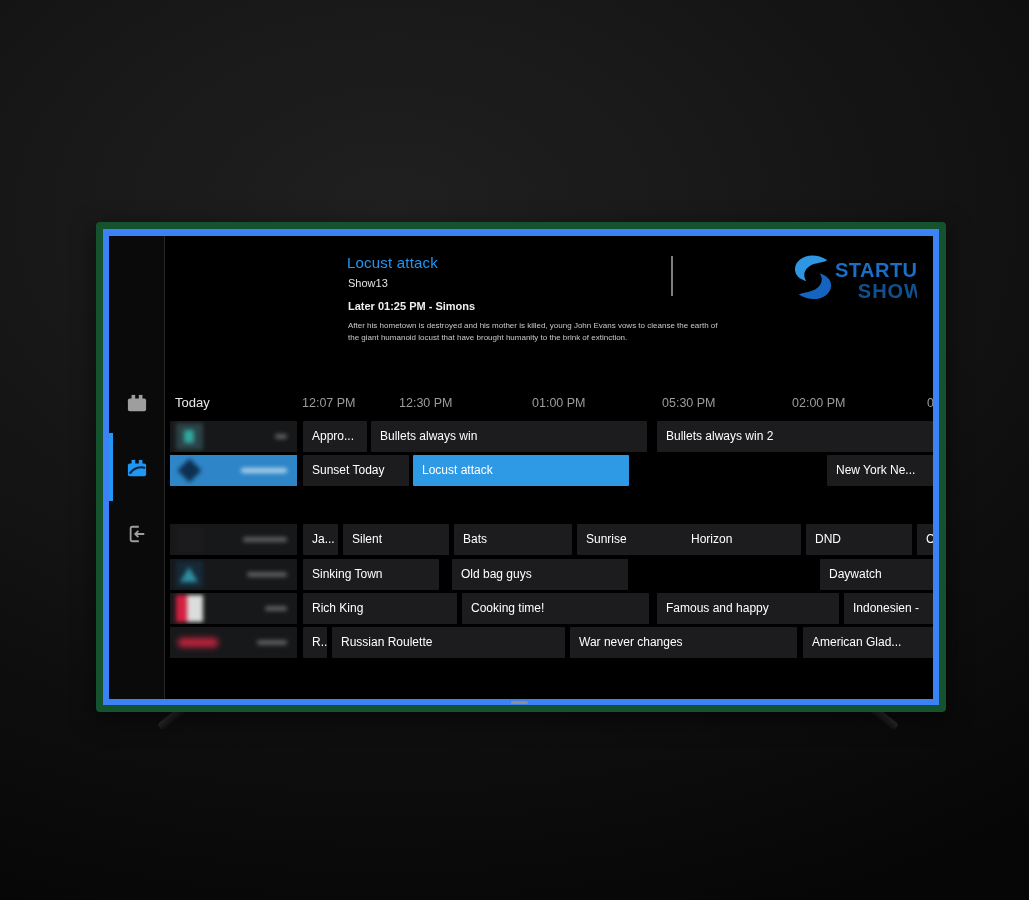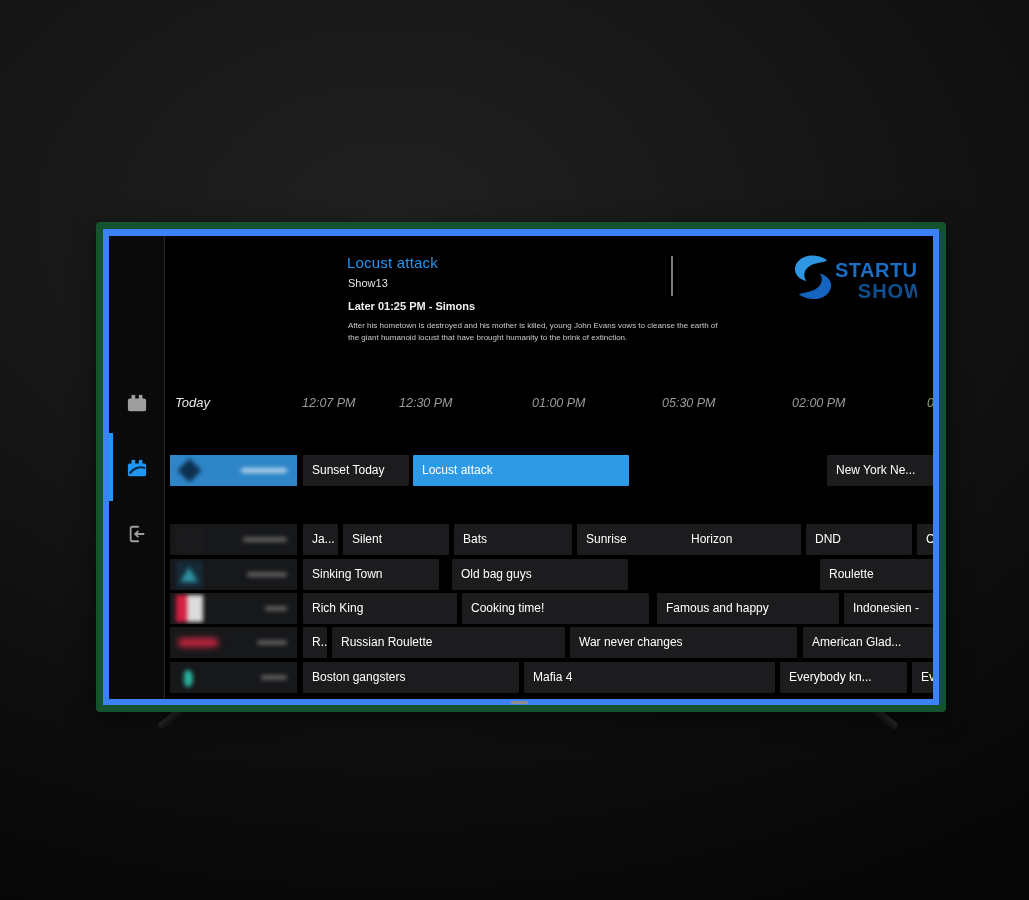--- a/index.html
+++ b/index.html
@@ -21,21 +21,21 @@
   
   #content{position:absolute;left:56px;top:0;right:0;bottom:0;}
   
   .title{position:absolute;left:182px;top:18px;font-size:15px;font-weight:500;letter-spacing:.2px;}
   .show{position:absolute;left:183px;top:41px;font-size:11px;color:#e3e3e3;}
   .upcoming{position:absolute;left:183px;top:64px;font-size:11px;font-weight:bold;color:#efefef;}
   .desc{position:absolute;left:183px;top:84px;width:372px;font-size:8px;line-height:12px;color:#c9c9c9;}
   .info-divider{position:absolute;left:506px;top:20px;width:2px;height:40px;background:#7d7d7d;}
   #brand{position:absolute;left:628px;top:16px;width:124px;height:64px;}
   
-  #timeline{position:absolute;left:0;top:150px;right:0;height:34px;font-style:italic;}
+  #timeline{position:absolute;left:0;top:150px;right:0;height:34px;}
   .day{position:absolute;left:10px;top:9px;font-size:13px;color:#e8e8e8;}
   .slot{position:absolute;top:10px;font-size:12.5px;color:#9b9b9b;white-space:nowrap;}
   
   #grid{position:absolute;left:0;top:185px;right:0;bottom:0;}
   .row{position:absolute;left:0;right:0;height:31px;}
   .chan{position:absolute;left:5px;top:0;width:127px;height:31px;background:#17181a;overflow:hidden;cursor:pointer;}
   .prog{position:absolute;top:0;height:31px;background:#1c1c1e;color:#fff;font-size:12px;line-height:31px;
         padding-left:9px;box-sizing:border-box;white-space:nowrap;overflow:hidden;border-radius:1px;cursor:pointer;}
   .logo{position:absolute;left:6px;top:2px;width:27px;height:27px;filter:blur(2px);}
   .smudge{position:absolute;right:10px;top:13px;height:5px;background:#6f6f6f;filter:blur(2px);border-radius:2px;opacity:.8;}
@@ -96,20 +96,31 @@
         <span class="slot" style="left:137px">12:07 PM</span>
         <span class="slot" style="left:234px">12:30 PM</span>
         <span class="slot" style="left:367px">01:00 PM</span>
         <span class="slot" style="left:497px">05:30 PM</span>
         <span class="slot" style="left:627px">02:00 PM</span>
         <span class="slot" style="left:762px">02:</span>
       </div>
 
       <div id="grid">
 
+        <div class="row" style="top:0">
+          <div class="chan">
+            <div class="logo" style="background: rgb(44, 66, 71);">
+              <div style="position:absolute;left:8px;top:7px;width:10px;height:13px;background:#2fa79b"></div>
+            </div>
+            <div class="smudge" style="width:12px"></div>
+          </div>
+          <div class="prog" style="left:138px;width:64px">Appro...</div>
+          <div class="prog" style="left:206px;width:276px">Bullets always win</div>
+          <div class="prog" style="left:492px;width:281px">Bullets always win 2</div>
+        </div>
 
         <div class="row" style="top:34px">
           <div class="chan" style="background: rgb(46, 134, 200);">
             <div class="logo">
               <div style="position: absolute; left: 5px; top: 5px; width: 17px; height: 17px; transform: rotate(45deg); background: rgb(14, 48, 80);"></div>
             </div>
             <div class="smudge" style="width:46px;background:#cfe3f2"></div>
           </div>
           <div class="prog" style="left:138px;width:106px">Sunset Today</div>
           <div class="prog" style="left: 248px; width: 216px; background: rgb(46, 154, 230);">Locust attack</div>
@@ -133,21 +144,21 @@
 
         <div class="row" style="top:138px">
           <div class="chan">
             <div class="logo" style="background:#152a38">
               <div style="position:absolute;left:4px;top:6px;width:0;height:0;border-left:9px solid transparent;border-right:9px solid transparent;border-bottom:15px solid #2e8fa0"></div>
             </div>
             <div class="smudge" style="width:40px"></div>
           </div>
           <div class="prog" style="left:138px;width:136px">Sinking Town</div>
           <div class="prog" style="left:287px;width:176px">Old bag guys</div>
-          <div class="prog" style="left:655px;width:118px">Roulette</div>
+          <div class="prog" style="left:655px;width:118px">Daywatch</div>
         </div>
 
         <div class="row" style="top:172px">
           <div class="chan">
             <div class="logo" style="background:#dcdcdc">
               <div style="position: absolute; left: 0px; top: 0px; width: 11px; height: 27px; background: rgb(212, 32, 64);"></div>
             </div>
             <div class="smudge" style="width:22px"></div>
           </div>
           <div class="prog" style="left:138px;width:154px">Rich King</div>
@@ -160,28 +171,18 @@
           <div class="chan">
             <div style="position: absolute; left: 8px; top: 11px; width: 40px; height: 9px; border-radius: 4px; filter: blur(3px); background: rgb(194, 36, 62);"></div>
             <div class="smudge" style="width:30px"></div>
           </div>
           <div class="prog" style="left:138px;width:24px">R...</div>
           <div class="prog" style="left:167px;width:233px">Russian Roulette</div>
           <div class="prog" style="left:405px;width:227px">War never changes</div>
           <div class="prog" style="left:638px;width:135px">American Glad...</div>
         </div>
 
-        <div class="row" style="top:241px">
-          <div class="chan">
-            <div style="position: absolute; left: 14px; top: 8px; width: 9px; height: 17px; border-radius: 40% 60% 60% 40%; filter: blur(2px); background: rgb(40, 179, 160);"></div>
-            <div class="smudge" style="width:26px"></div>
-          </div>
-          <div class="prog" style="left:138px;width:216px">Boston gangsters</div>
-          <div class="prog" style="left:359px;width:251px">Mafia 4</div>
-          <div class="prog" style="left:615px;width:127px">Everybody kn...</div>
-          <div class="prog" style="left:747px;width:26px">Ev</div>
-        </div>
 
       </div>
     </div>
   </div>
   <div id="led"></div>
 </div>
 
 </body></html>

